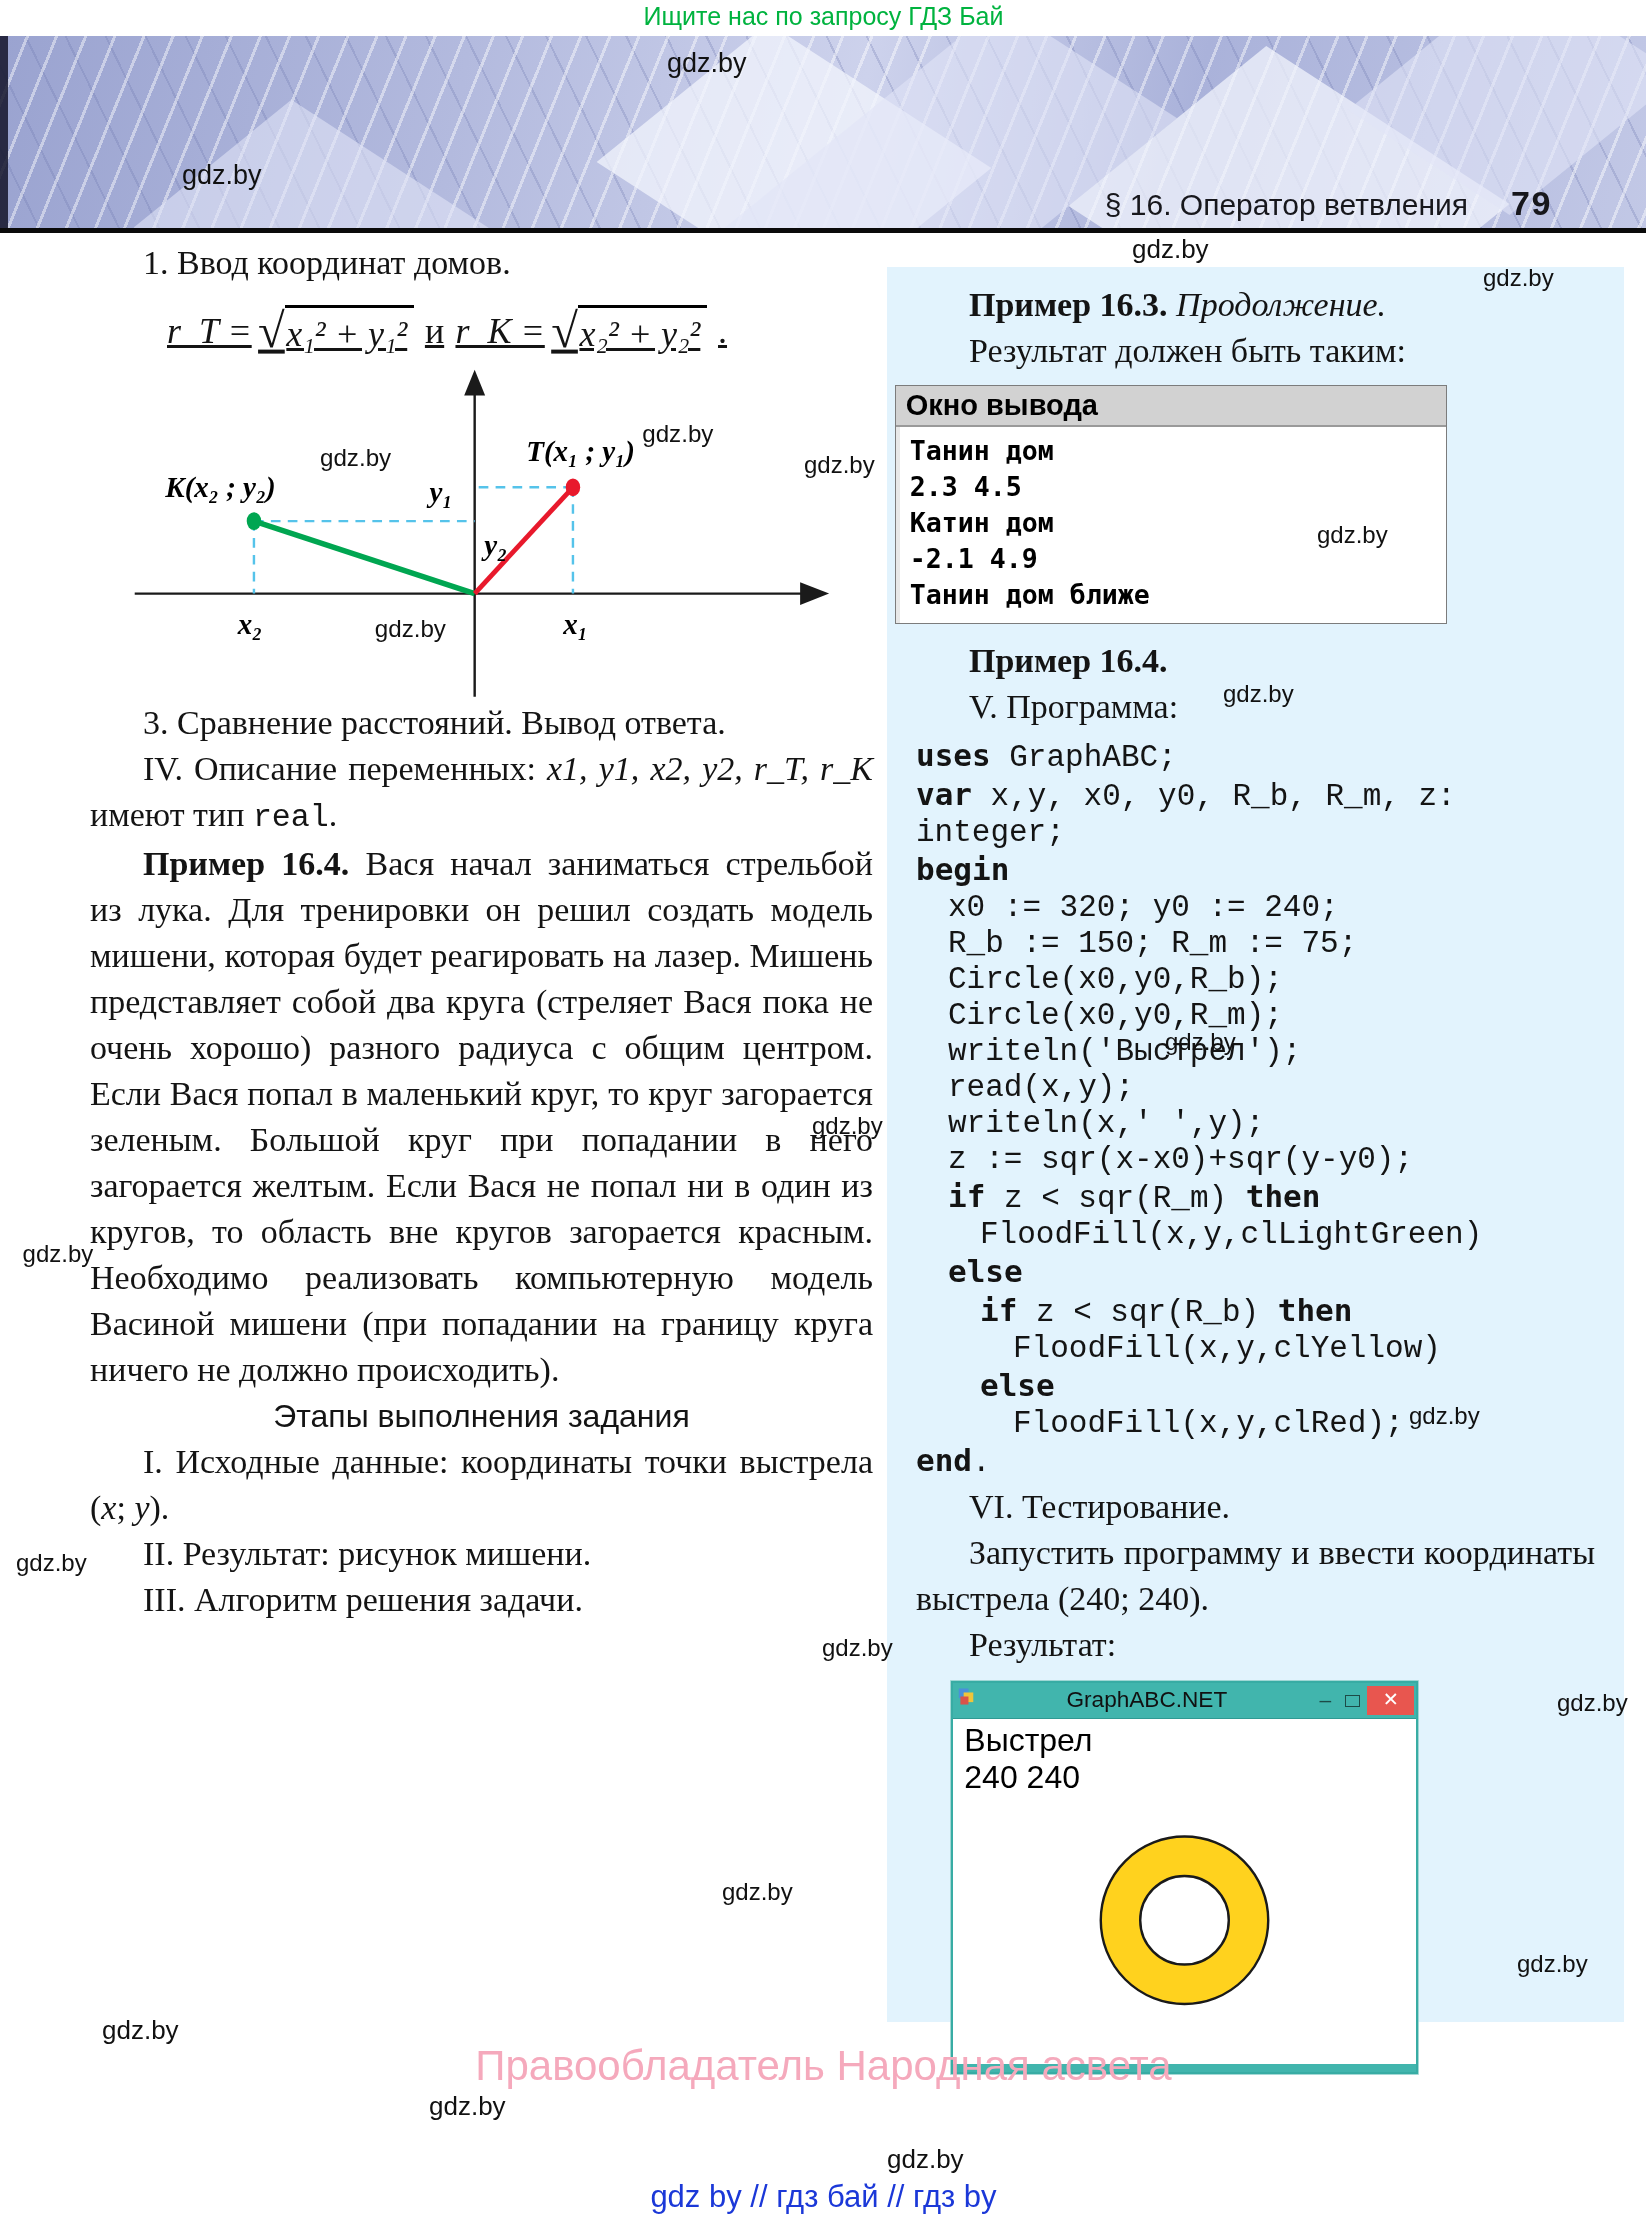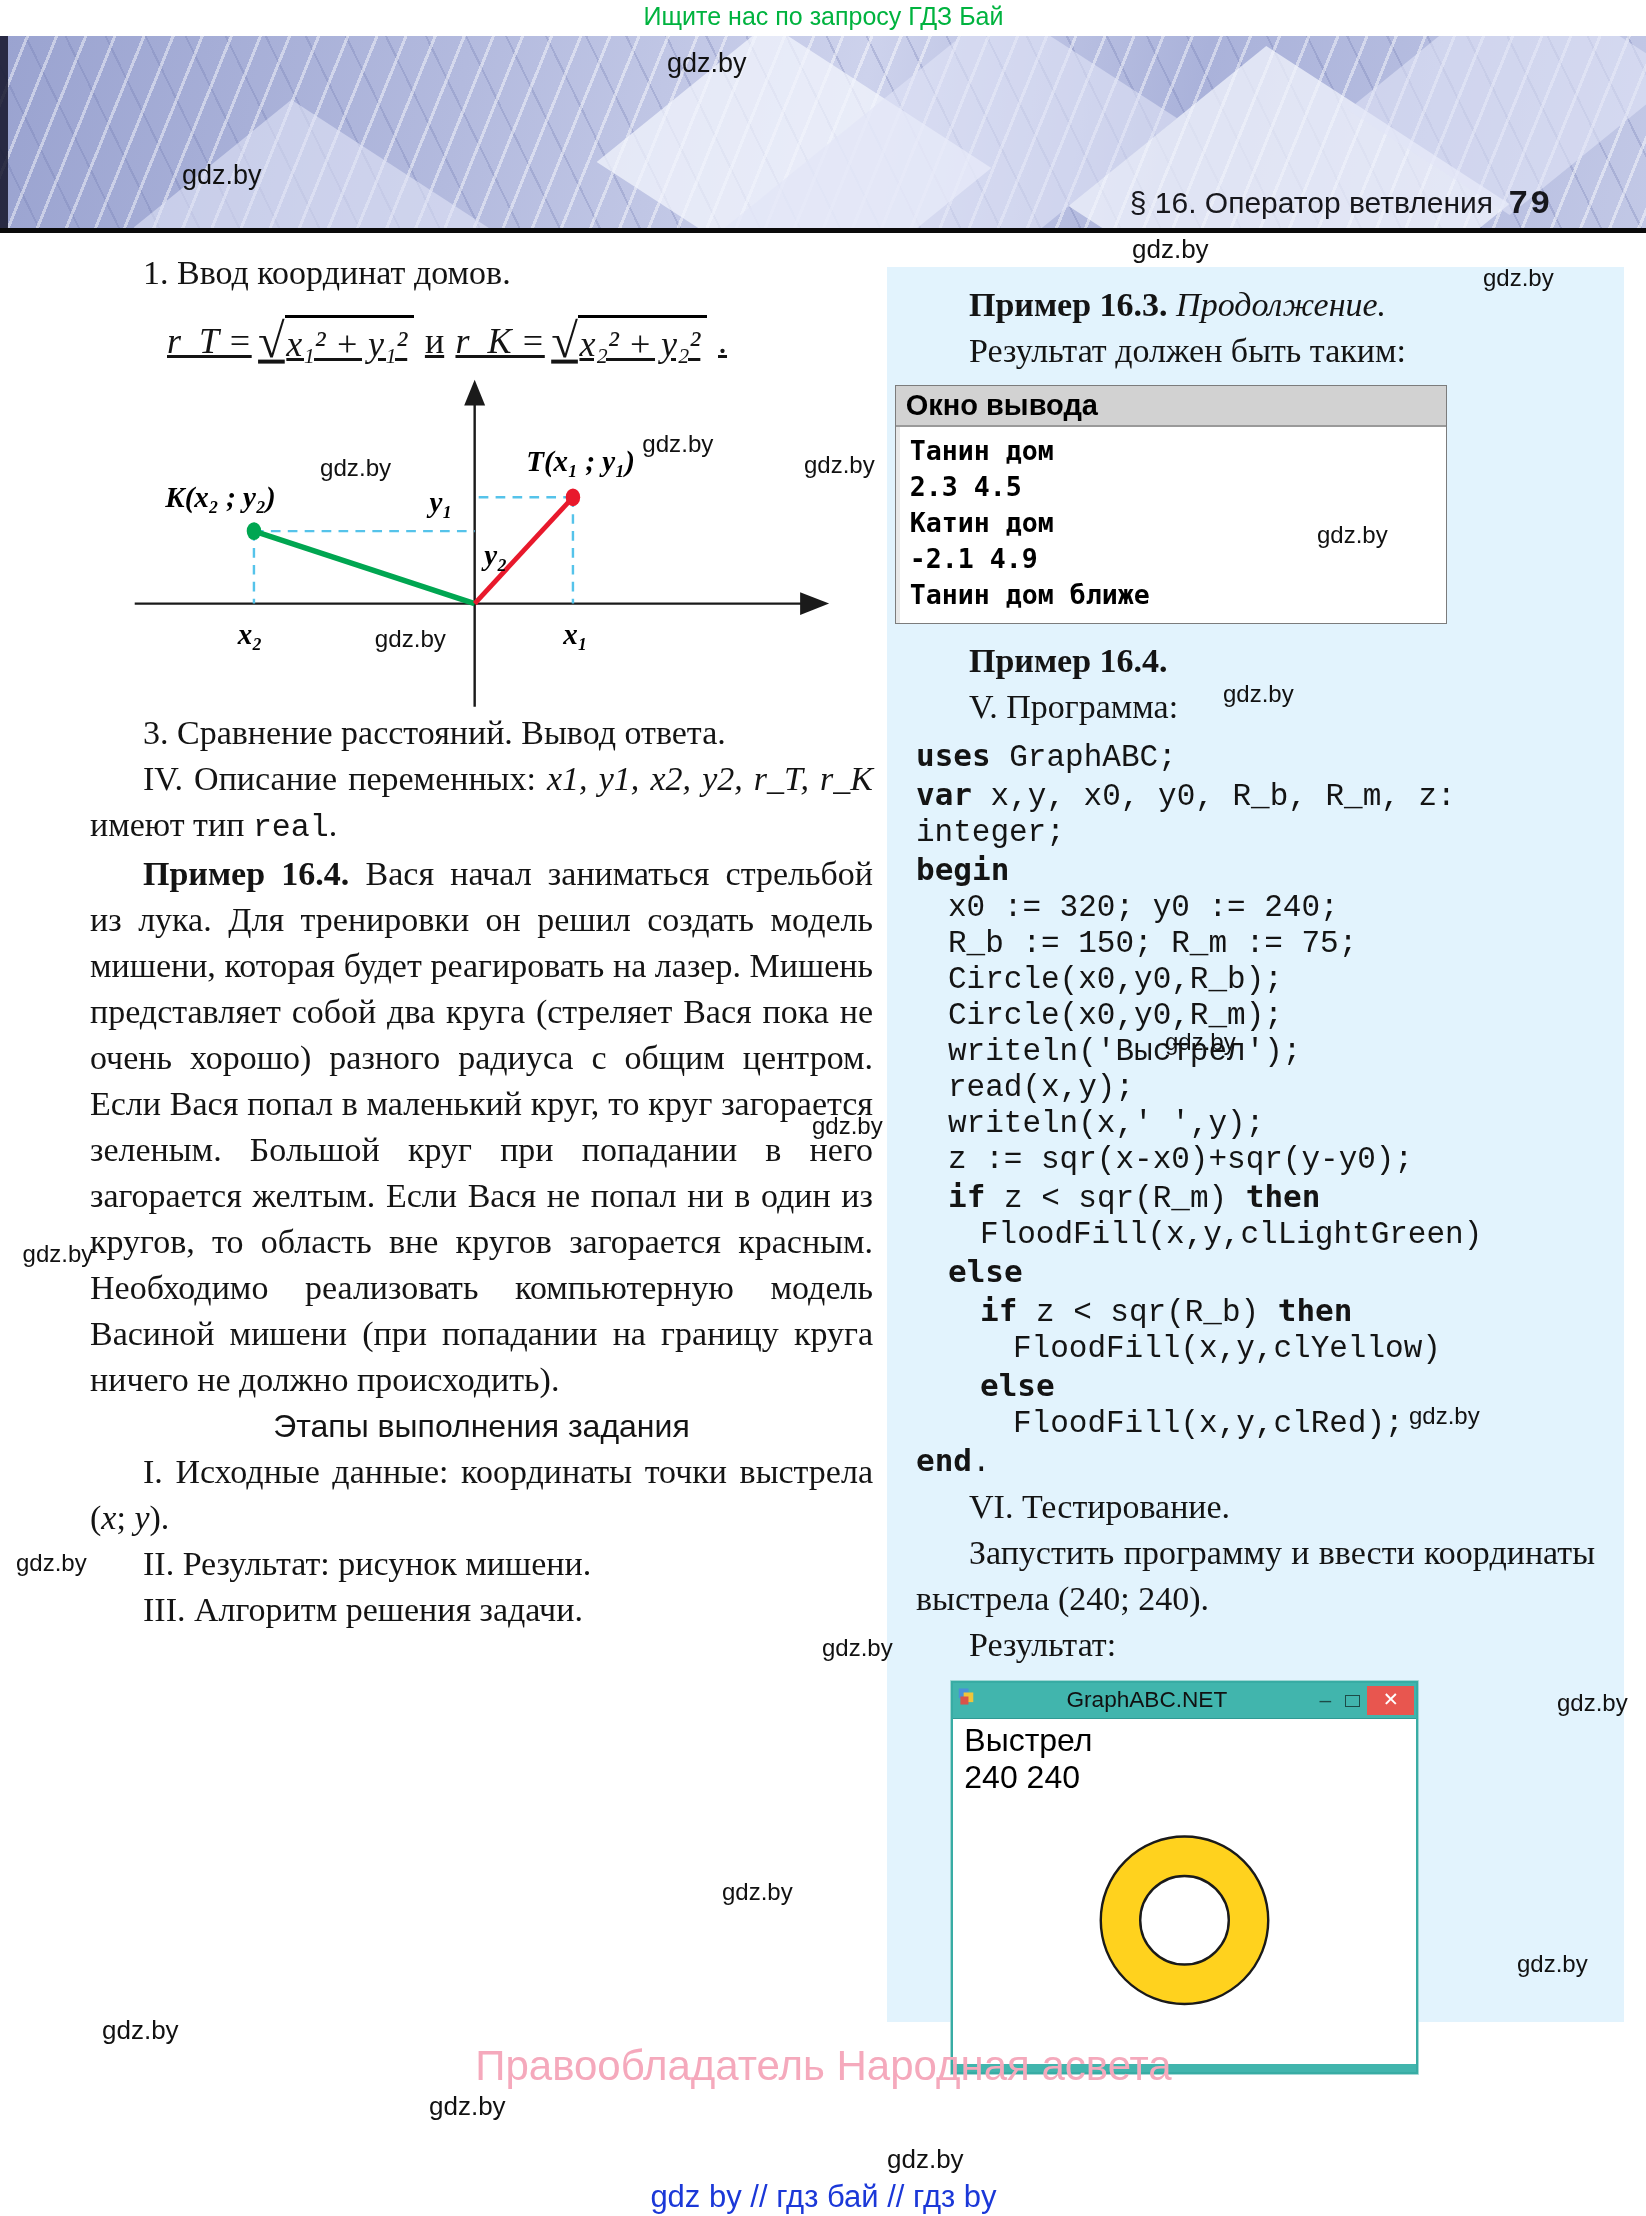--- a/index.html
+++ b/index.html
@@ -16,27 +16,27 @@
       repeating-linear-gradient(112deg, rgba(255,255,255,0) 0 24px, rgba(255,255,255,.45) 24px 27px),
       repeating-linear-gradient(64deg, rgba(110,120,175,0) 0 34px, rgba(110,120,175,.28) 34px 36px),
       linear-gradient(100deg,#9aa3d0 0%,#b3bade 28%,#cdd2ec 52%,#aab2da 72%,#c2c8e6 100%);
     border-bottom:5.6px solid #0a0a0a;}
   .chip{position:absolute;background:rgba(242,244,252,.75);transform:rotate(33deg) skewX(-18deg);}
   .chip2{position:absolute;background:rgba(225,229,246,.6);transform:rotate(33deg) skewX(-18deg);}
   .banner .edge{position:absolute;left:0;top:0;width:8px;height:100%;background:#14142a;opacity:.85;}
   .section-head{position:absolute;right:95px;bottom:4.8px;display:flex;align-items:baseline;
       font-family:"Liberation Sans",sans-serif;color:#17171c;}
   .section-head .sect{font-size:30px;}
-  .section-head .pnum{font-size:34px;font-weight:bold;margin-left:15px;letter-spacing:1.6px;font-family:Liberation Mono, monospace;}
+  .section-head .pnum{font-size:34px;font-weight:bold;margin-left:43px;letter-spacing:1.6px;}
 
   
   .wm{position:absolute;font-family:"Liberation Sans",sans-serif;color:#111;white-space:nowrap;}
 
   
-  .leftcol{position:absolute;left:90px;top:250px;width:783px;font-size:34px;line-height:46px;
+  .leftcol{position:absolute;left:90px;top:240px;width:783px;font-size:34px;line-height:46px;
            text-align:justify;}
   .leftcol p{margin:0;text-indent:53px;}
   .i{font-style:italic;}
   .b{font-weight:bold;}
   .mono{font-family:"Liberation Mono","DejaVu Sans Mono",monospace;font-size:0.93em;}
 
   .formula{margin:8px 0 0 0;padding-left:77px;height:74px;display:flex;align-items:center;
            font-size:36px;font-style:italic;white-space:nowrap;text-decoration:underline;}
   .formula .up{font-style:normal;padding:0 11.3px;}
   .rad{display:inline-flex;align-items:stretch;margin-left:6.4px;}

